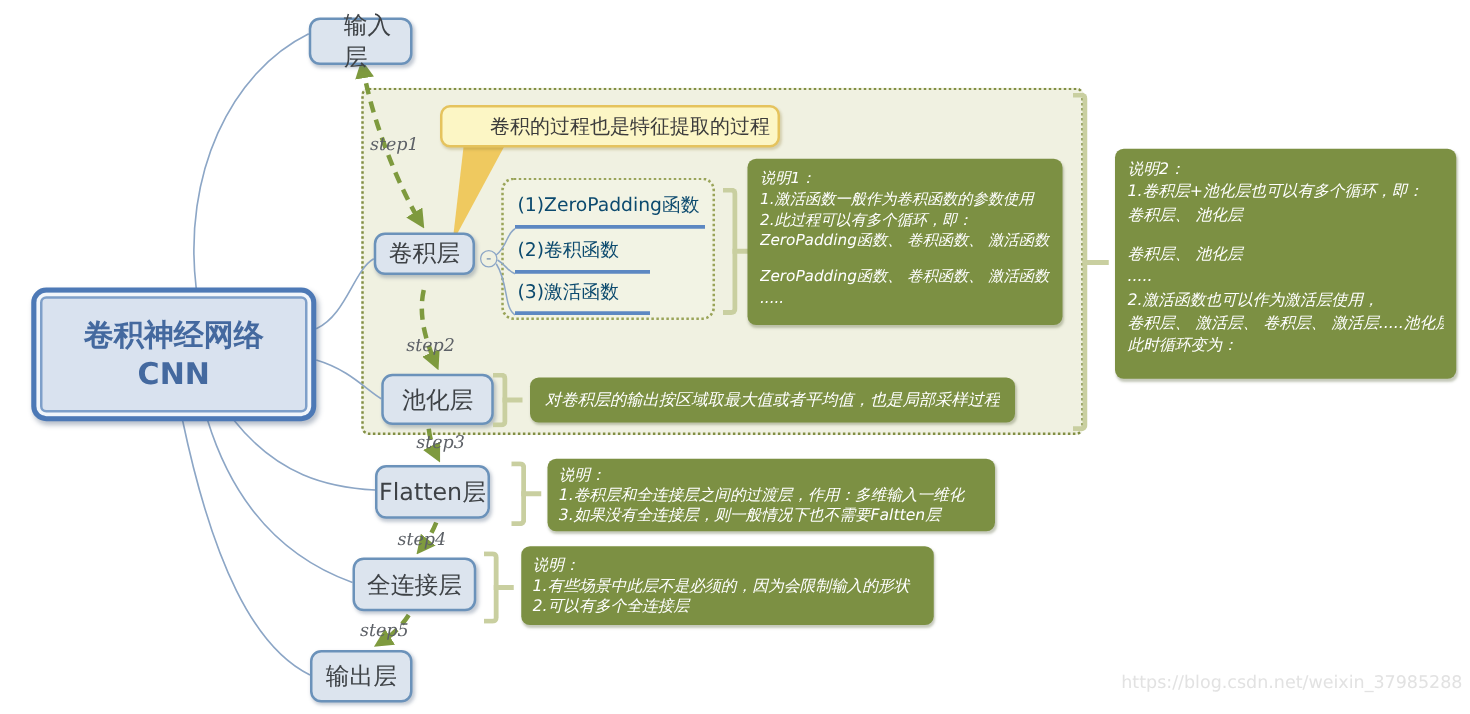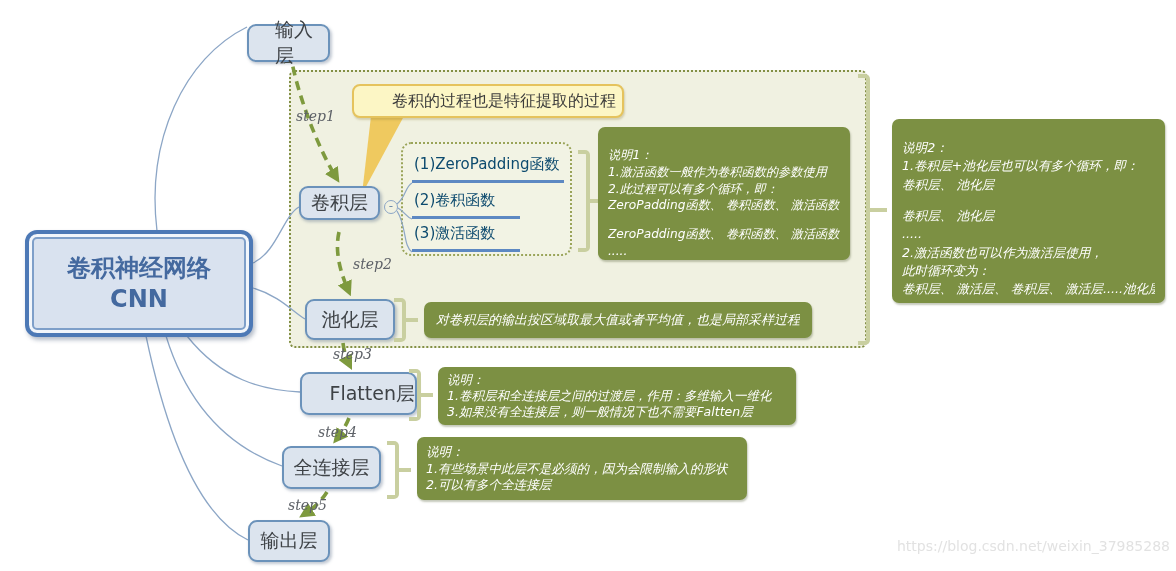--- a/index.html
+++ b/index.html
@@ -55,21 +55,21 @@
   
   .func-item {
     position: absolute; z-index: 3; font-size: 15px; color: #0c4a6e;
     padding: 0 2px 6px 2px; border-bottom: 3px solid #5d88c2;
   }
 
   
   .note {
     position: absolute; z-index: 3; background: #7c9043; color: #ffffff;
     border-radius: 7px; font-style: italic; font-size: 12.4px;
-    padding: 20px 10px; box-shadow: 1px 2px 2px rgba(90,100,60,0.35);
+    padding: 7px 10px; box-shadow: 1px 2px 2px rgba(90,100,60,0.35);
   }
   .note .nline { min-height: 1em; white-space: nowrap; overflow: hidden; }
 
   
   .bracket {
     position: absolute; z-index: 3; width: 12px;
     border: 4px solid #c9cfa0; border-left: none; border-radius: 0 5px 5px 0;
   }
   .bracket::after {
     content: ""; position: absolute; top: 50%; left: 100%;
@@ -125,45 +125,45 @@
     <path d="M 343,343 C 344,352 347,360 350,366" fill="none" stroke="#7e9a3e" stroke-width="3.6" stroke-dasharray="9 6" marker-end="url(#arrowE)"></path>
     <path d="M 349,418 C 345,428 340,435 336,440" fill="none" stroke="#7e9a3e" stroke-width="3.6" stroke-dasharray="9 6" marker-end="url(#arrowE)"></path>
     <path d="M 327,492 C 320,503 311,510 303,515" fill="none" stroke="#7e9a3e" stroke-width="3.6" stroke-dasharray="9 6" marker-end="url(#arrowE)"></path>
   </svg>
 
   <div class="main-node">
     <div>卷积神经网络</div>
     <div>CNN</div>
   </div>
 
-  <div class="layer-node" style="left:247px; top:24px; width:83px; height:38px;padding-left:26px;">
+  <div class="layer-node" style="left:247px; top:14px; width:83px; height:38px;padding-left:26px;">
     <span>输入层</span>
   </div>
   <div class="layer-node" style="left:299px; top:186px; width:81px; height:34px;">
     <span>卷积层</span>
   </div>
   <div class="layer-node" style="left:305px; top:299px; width:90px; height:41px;">
     <span>池化层</span>
   </div>
-  <div class="layer-node" style="left:300px; top:372px; width:117px; height:43px;justify-content:flex-end;">
+  <div class="layer-node" style="left:300px; top:372px; width:92px; height:43px;">
     <span>Flatten层</span>
   </div>
   <div class="layer-node" style="left:282px; top:446px; width:99px; height:43px;">
     <span>全连接层</span>
   </div>
   <div class="layer-node" style="left:248px; top:520px; width:82px; height:42px;">
     <span>输出层</span>
   </div>
 
   <div class="toggle">
     <span>-</span>
   </div>
 
   <span class="step" style="left:296px; top:108px;">step1</span>
-  <span class="step" style="left:325px; top:256px;margin-left:28px;">step2</span>
+  <span class="step" style="left:325px; top:269px;">step2</span>
   <span class="step" style="left:333px; top:346px;">step3</span>
   <span class="step" style="left:318px; top:424px;">step4</span>
   <span class="step" style="left:288px; top:497px;">step5</span>
 
   <div class="callout">
     <span>卷积的过程也是特征提取的过程</span>
   </div>
 
   <div class="func-item" style="left:412px; top:155px; width:152px;">(1)ZeroPadding函数</div>
   <div class="func-item" style="left:412px; top:191px; width:108px;">(2)卷积函数</div>
@@ -186,22 +186,22 @@
   </div>
 
   <div class="note" style="left:892px; top:119px; width:273px; height:184px; line-height:18.4px; font-size:12.6px;">
     <div class="nline">说明2：</div>
     <div class="nline">1.卷积层+池化层也可以有多个循环，即：</div>
     <div class="nline">卷积层、 池化层</div>
     <div class="nline"></div>
     <div class="nline">卷积层、 池化层</div>
     <div class="nline">.....</div>
     <div class="nline">2.激活函数也可以作为激活层使用，</div>
+    <div class="nline">卷积层、 激活层、 卷积层、 激活层.....池化层</div>
     <div class="nline">此时循环变为：</div>
-    <div class="nline">卷积层、 激活层、 卷积层、 激活层.....池化层</div>
   </div>
 
   <div class="note" style="left:424px; top:302px; width:388px; height:36px; font-size:13px; display:flex; align-items:center; justify-content:center; padding:0 8px;">
     <div class="nline">对卷积层的输出按区域取最大值或者平均值，也是局部采样过程</div>
   </div>
 
   <div class="note" style="left:438px; top:367px; width:358px; height:58px; line-height:16px; font-size:12.5px; padding:5px 9px;">
     <div class="nline">说明：</div>
     <div class="nline">1.卷积层和全连接层之间的过渡层，作用：多维输入一维化</div>
     <div class="nline">3.如果没有全连接层，则一般情况下也不需要Faltten层</div>

